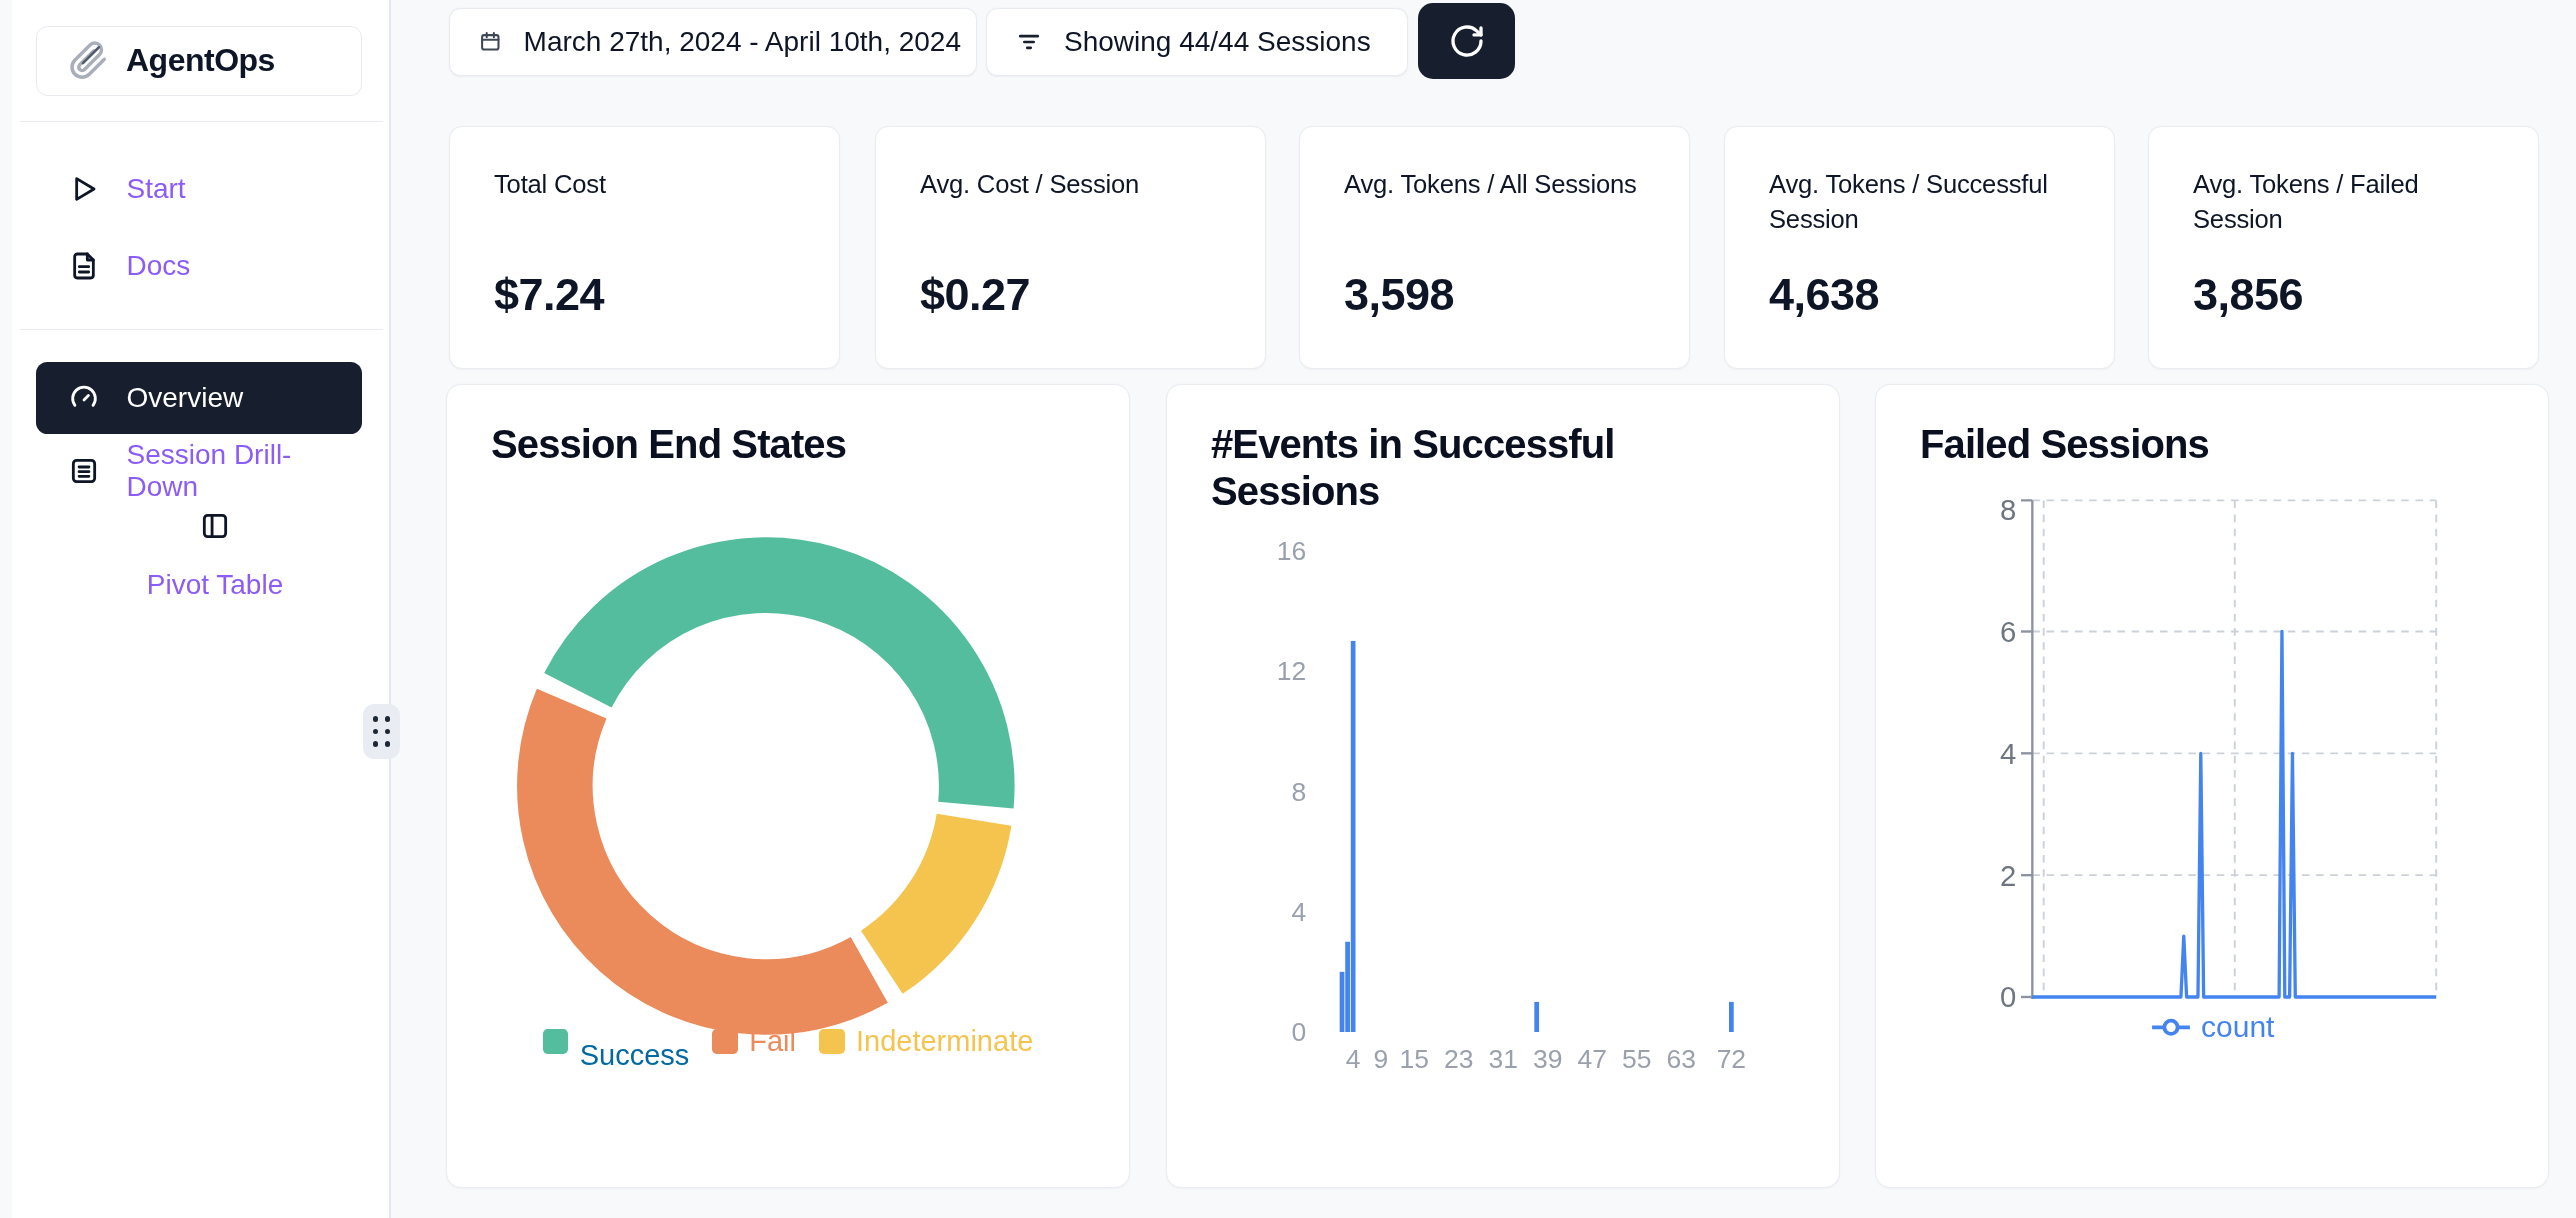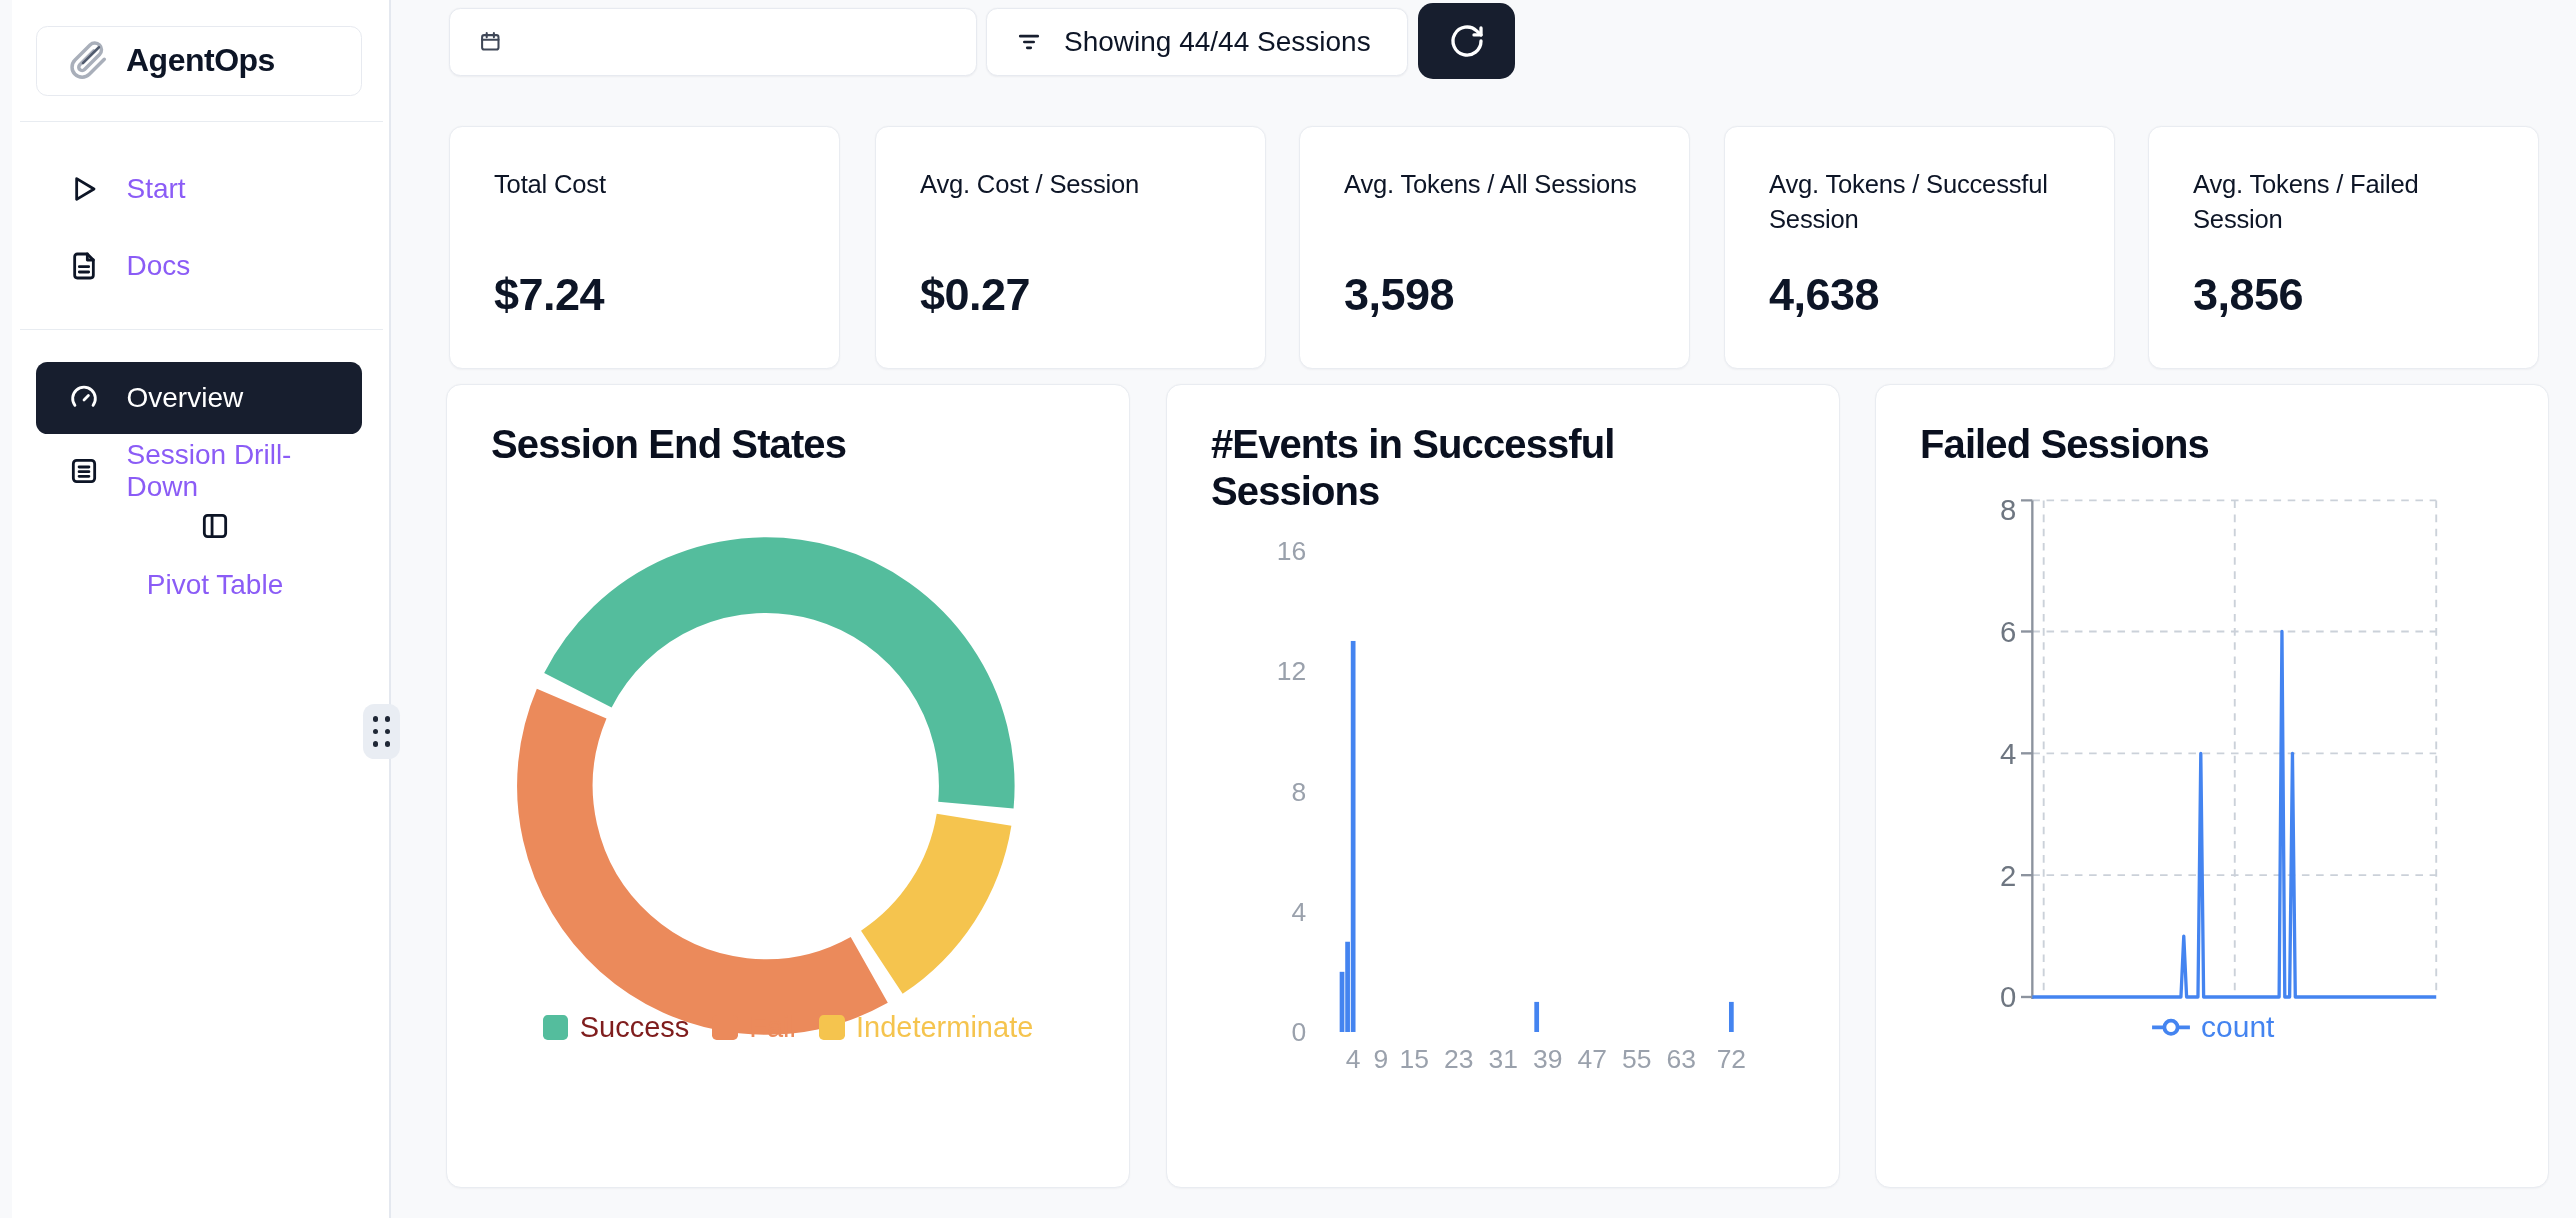--- a/index.html
+++ b/index.html
@@ -127,20 +127,21 @@
 
   <div class="main">
 
     <div class="btn btn-date">
       <span style="display:flex;">
         <svg width="24.6" height="24.6" viewBox="0 0 24 24" fill="none" stroke="#3F4757" stroke-width="2" stroke-linecap="round">
           <rect x="4" y="6" width="16" height="14" rx="2"></rect>
           <path d="M4 10.5h16M8.5 4v4M15.5 4v4"></path>
         </svg>
       </span>
+      <span>March 27th, 2024 - April 10th, 2024</span>
     </div>
 
     <div class="btn btn-filter">
       <span style="display:flex;">
         <svg width="28" height="28" viewBox="0 0 24 24" fill="none" stroke="#171E2E" stroke-width="2.3" stroke-linecap="round">
           <path d="M4.5 7h15M8 12h8M10.5 17h3"></path>
         </svg>
       </span>
       <span>Showing 44/44 Sessions</span>
     </div>
@@ -178,21 +179,21 @@
     <div class="chart-card" style="left:64px;width:684px;">
       <div class="chart-title">Session End States</div>
       <svg id="donut-svg" class="chart-svg" width="684" height="804" viewBox="0 0 723 850">
           <path d="M 138.31 322.76 A 223 223 0 0 1 559.09 444.14" stroke="#54BD9D" stroke-width="80" fill="none"></path>
           <path d="M 557.14 459.58 A 223 223 0 0 1 459.64 610.25" stroke="#F5C44E" stroke-width="80" fill="none"></path>
           <path d="M 446.35 618.35 A 223 223 0 0 1 131.73 336.87" stroke="#EB8A5B" stroke-width="80" fill="none"></path>
         </svg>
       <div class="donut-legend" id="donut-legend">
         <span class="legend-item">
           <span class="sq" style="background: rgb(84, 189, 157);"></span>
-          <span class="lg-label" style="color: #7f1d1d;">Success</span>
+          <span class="lg-label" style="color: #0369a1; margin-top: 28px;">Success</span>
         </span>
         <span class="legend-item">
           <span class="sq" style="background: rgb(235, 138, 91);"></span>
           <span class="lg-label" style="color: rgb(235, 138, 91);">Fail</span>
         </span>
         <span class="legend-item">
           <span class="sq" style="background: rgb(245, 196, 78);"></span>
           <span class="lg-label" style="color: rgb(245, 196, 78);">Indeterminate</span>
         </span>
       </div>

